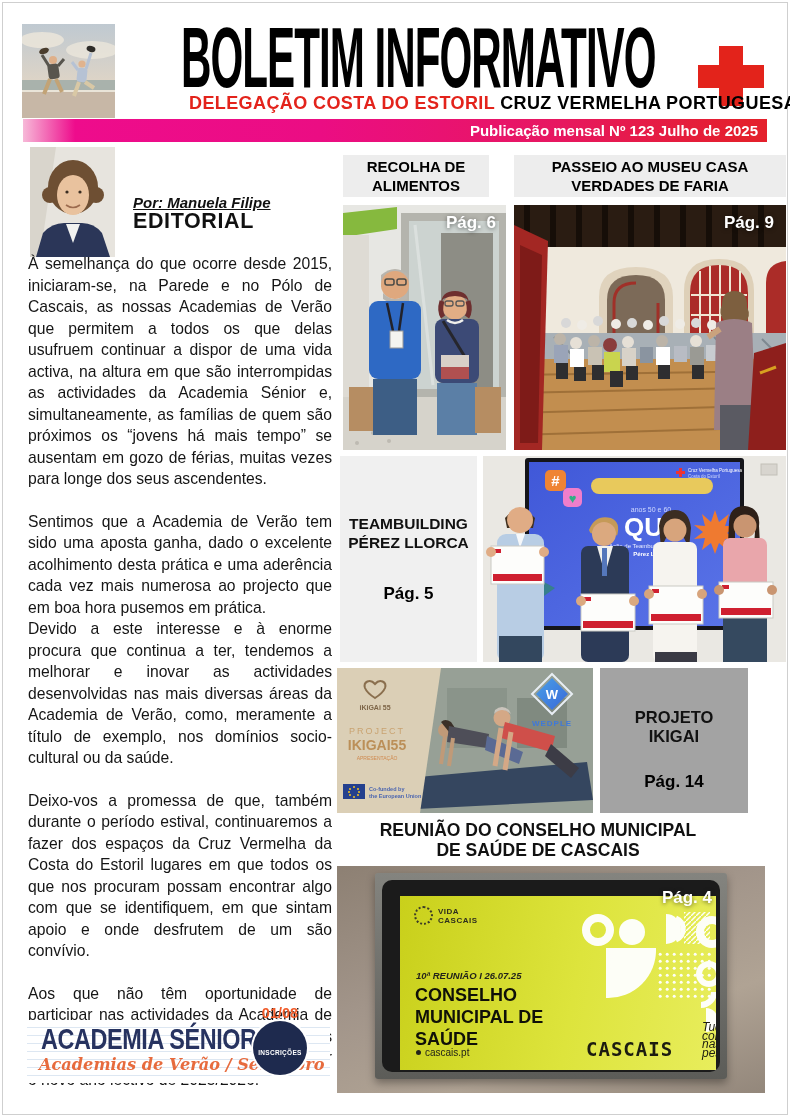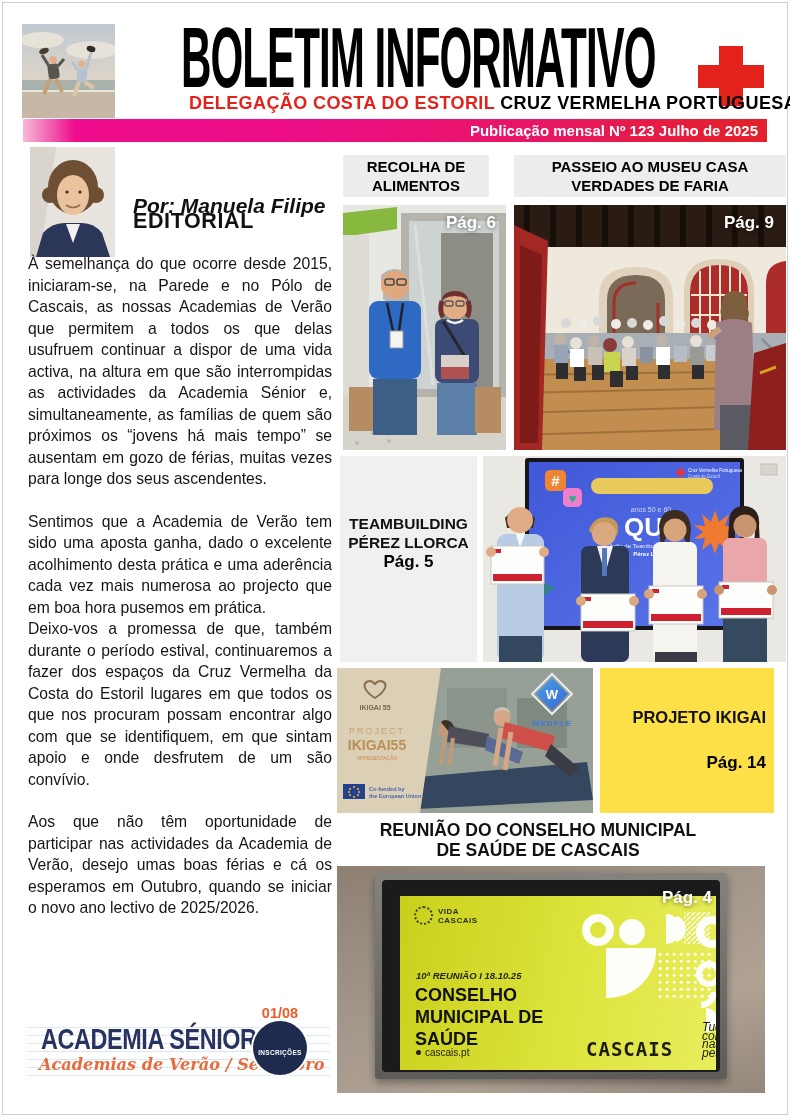--- a/index.html
+++ b/index.html
@@ -19,54 +19,54 @@
   #subtitle{left:189px;top:93px;font-size:18px;font-weight:700;letter-spacing:.4px;white-space:nowrap;}
   #subtitle .red{color:#e3231b;}
   #subtitle .blk{color:#000;}
   #issue-bar{left:23px;top:119px;width:744px;height:23px;line-height:23px;
         background:linear-gradient(90deg,#f7b9d8 0,#ee0c8c 7%,#eb0d83 40%,#e71760 72%,#e4202c 97%);
         color:#fff;font-weight:700;font-size:15px;text-align:right;padding-right:9px;box-sizing:border-box;}
 
   
   #portrait{left:30px;top:147px;width:85px;height:110px;overflow:hidden;}
   #editorial-title{left:133px;top:162px;font-size:21.5px;font-weight:700;letter-spacing:.6px;margin-top:47px;}
-  #editorial-byline{left:133px;top:194px;font-size:21px;font-weight:700;font-style:italic;}
+  #editorial-byline{left:133px;top:194px;font-size:15px;font-weight:700;font-style:italic;text-decoration:underline;}
   #body-col{left:28px;top:253px;width:304px;font-size:15.7px;line-height:21.5px;text-align:justify;color:#151515;}
   #body-col p{margin:0 0 21px 0;}
   #body-col p.tight{margin-bottom:0;}
 
   
   .hdrbox{background:#ededed;font-weight:700;font-size:15px;line-height:19px;text-align:center;
         display:flex;align-items:center;justify-content:center;color:#000;box-sizing:border-box;}
   #box-recolha{left:343px;top:155px;width:146px;height:42px;padding:0 18px;}
   #box-passeio{left:514px;top:155px;width:272px;height:42px;padding:8px 26px;}
   .photo{position:absolute;overflow:hidden;background:#d8d8d4;}
   #photo-recolha{left:343px;top:205px;width:163px;height:245px;}
   #photo-passeio{left:514px;top:205px;width:272px;height:245px;}
   .pag-light{position:absolute;color:#fff;font-weight:700;font-size:17px;text-shadow:0 1px 4px rgba(0,0,0,.5);padding-left:48px;}
   .pag-dark{font-weight:700;font-size:17px;color:#000;}
 
   #tb-box{left:340px;top:456px;width:137px;height:206px;background:#f0f0f0;display:flex;flex-direction:column;
-        align-items:center;box-sizing:border-box;padding:58px 6px 0 6px;text-align:center;}
+        align-items:center;box-sizing:border-box;padding:58px 6px 0 6px;gap:32px;text-align:center;}
   #tb-box .t{font-weight:700;font-size:15.5px;line-height:19px;}
   #tb-photo{left:483px;top:456px;width:303px;height:206px;}
 
   #ik-photo{left:337px;top:668px;width:256px;height:145px;}
-  #ik-box{left:600px;top:668px;width:174px;height:145px;background:#fde047;display:flex;flex-direction:column;
-        align-items:flex-end;box-sizing:border-box;padding:40px 8px 0 8px;gap:26px;text-align:center;}
+  #ik-box{left:600px;top:668px;width:148px;height:145px;background:#a3a3a3;display:flex;flex-direction:column;
+        align-items:center;box-sizing:border-box;padding:40px 8px 0 8px;gap:26px;text-align:center;}
   #ik-box .t{font-weight:700;font-size:16.5px;}
 
   #reuniao-title{left:368px;top:820px;width:340px;text-align:center;font-weight:700;font-size:17.5px;line-height:20px;}
 
   
   #conselho-photo{left:337px;top:866px;width:428px;height:227px;
         background:linear-gradient(160deg,#8d8073 0%,#a2958a 40%,#b0a394 70%,#93877b 100%);}
   #tv{position:absolute;left:38px;top:7px;width:352px;height:206px;border-radius:3px;
         background:linear-gradient(180deg,#84847f,#5c5c58);box-shadow:0 4px 9px rgba(0,0,0,.35);}
-  #bezel{position:absolute;inset:7px;background:#1b1b1b;border-radius:4px;}
+  #bezel{position:absolute;inset:7px;background:#1b1b1b;border-radius:10px;}
   #screen{position:absolute;left:18px;top:16px;width:316px;height:174px;overflow:hidden;
         background:linear-gradient(100deg,#c9d01b,#dde43c 55%,#e8ed5c);}
   #vida-logo{position:absolute;left:14px;top:10px;display:flex;align-items:center;gap:5px;}
   #vida-logo .ic{width:15px;height:15px;border:2px dotted #3c3c28;border-radius:50%;}
   #vida-logo .tx{font-size:8px;font-weight:700;line-height:9px;color:#2e2e1e;letter-spacing:.5px;}
   #meeting-line{position:absolute;left:16px;top:74px;font-size:9.5px;font-weight:700;font-style:italic;color:#23231a;}
   #screen-title{position:absolute;left:15px;top:88px;width:172px;font-size:18px;font-weight:700;line-height:22px;color:#101008;}
   #site-line{position:absolute;left:16px;bottom:12px;font-size:10px;color:#23231a;display:flex;align-items:center;gap:4px;}
   #site-line .dot{width:5px;height:5px;border-radius:50%;background:#23231a;}
   #cascais-brand{position:absolute;left:186px;bottom:10px;font-family:"DejaVu Sans Mono",monospace;
@@ -156,20 +156,21 @@
       <path d="M6 110 L13 86 Q22 76 34 76 L52 76 Q64 76 72 86 L80 110 Z" fill="#2b3658"></path>
       <polygon points="36,77 50,77 43,96" fill="#f2f2f0"></polygon>
     </svg>
   </div>
   <div class="abs" id="editorial-title">EDITORIAL</div>
   <div class="abs" id="editorial-byline">Por: Manuela Filipe</div>
 
   <div class="abs" id="body-col">
     <p>À semelhança do que ocorre desde 2015, iniciaram-se, na Parede e no Pólo de Cascais, as nossas Academias de Verão que permitem a todos os que delas usufruem continuar a dispor de uma vida activa, na altura em que são interrompidas as actividades da Academia Sénior e, simultaneamente, as famílias de quem são próximos os “jovens há mais tempo” se ausentam em gozo de férias, muitas vezes para longe dos seus ascendentes.</p>
     <p class="tight">Sentimos que a Academia de Verão tem sido uma aposta ganha, dado o excelente acolhimento desta prática e uma aderência cada vez mais numerosa ao projecto que em boa hora pusemos em prática.</p>
+    <p>Devido a este interesse e à enorme procura que continua a ter, tendemos a melhorar e inovar as actividades desenvolvidas nas mais diversas áreas da Academia de Verão, como, meramente a título de exemplo, nos domínios socio-cultural ou da saúde.</p>
     <p>Deixo-vos a promessa de que, também durante o período estival, continuaremos a fazer dos espaços da Cruz Vermelha da Costa do Estoril lugares em que todos os que nos procuram possam encontrar algo com que se identifiquem, em que sintam apoio e onde desfrutem de um são convívio.</p>
     <p>Aos que não têm oportunidade de participar nas actividades da Academia de Verão, desejo umas boas férias e cá os esperamos em Outubro, quando se iniciar o novo ano lectivo de 2025/2026.</p>
   </div>
 
   <div class="abs hdrbox" id="box-recolha">
     <span>RECOLHA DE ALIMENTOS</span>
   </div>
   <div class="abs hdrbox" id="box-passeio">
     <span>PASSEIO AO MUSEU CASA VERDADES DE FARIA</span>
   </div>
@@ -497,21 +498,21 @@
               <path d="M160 112 a12 12 0 0 1 0 24 z" fill="#fff"></path>
             </g>
           </svg>
           <div id="vida-logo">
             <div class="ic"></div>
             <div class="tx">
                 <div>VIDA</div>
                 <div>CASCAIS</div>
               </div>
           </div>
-          <div id="meeting-line">10ª REUNIÃO I 18.10.25</div>
+          <div id="meeting-line">10ª REUNIÃO I 26.07.25</div>
           <div id="screen-title">CONSELHO MUNICIPAL DE SAÚDE</div>
           <div id="site-line">
             <span class="dot"></span>
             <span>cascais.pt</span>
           </div>
           <div id="cascais-brand">CASCAIS</div>
           <div id="cascais-tagline">
             <div>Tudo começa</div>
             <div>nas pessoas</div>
           </div>

